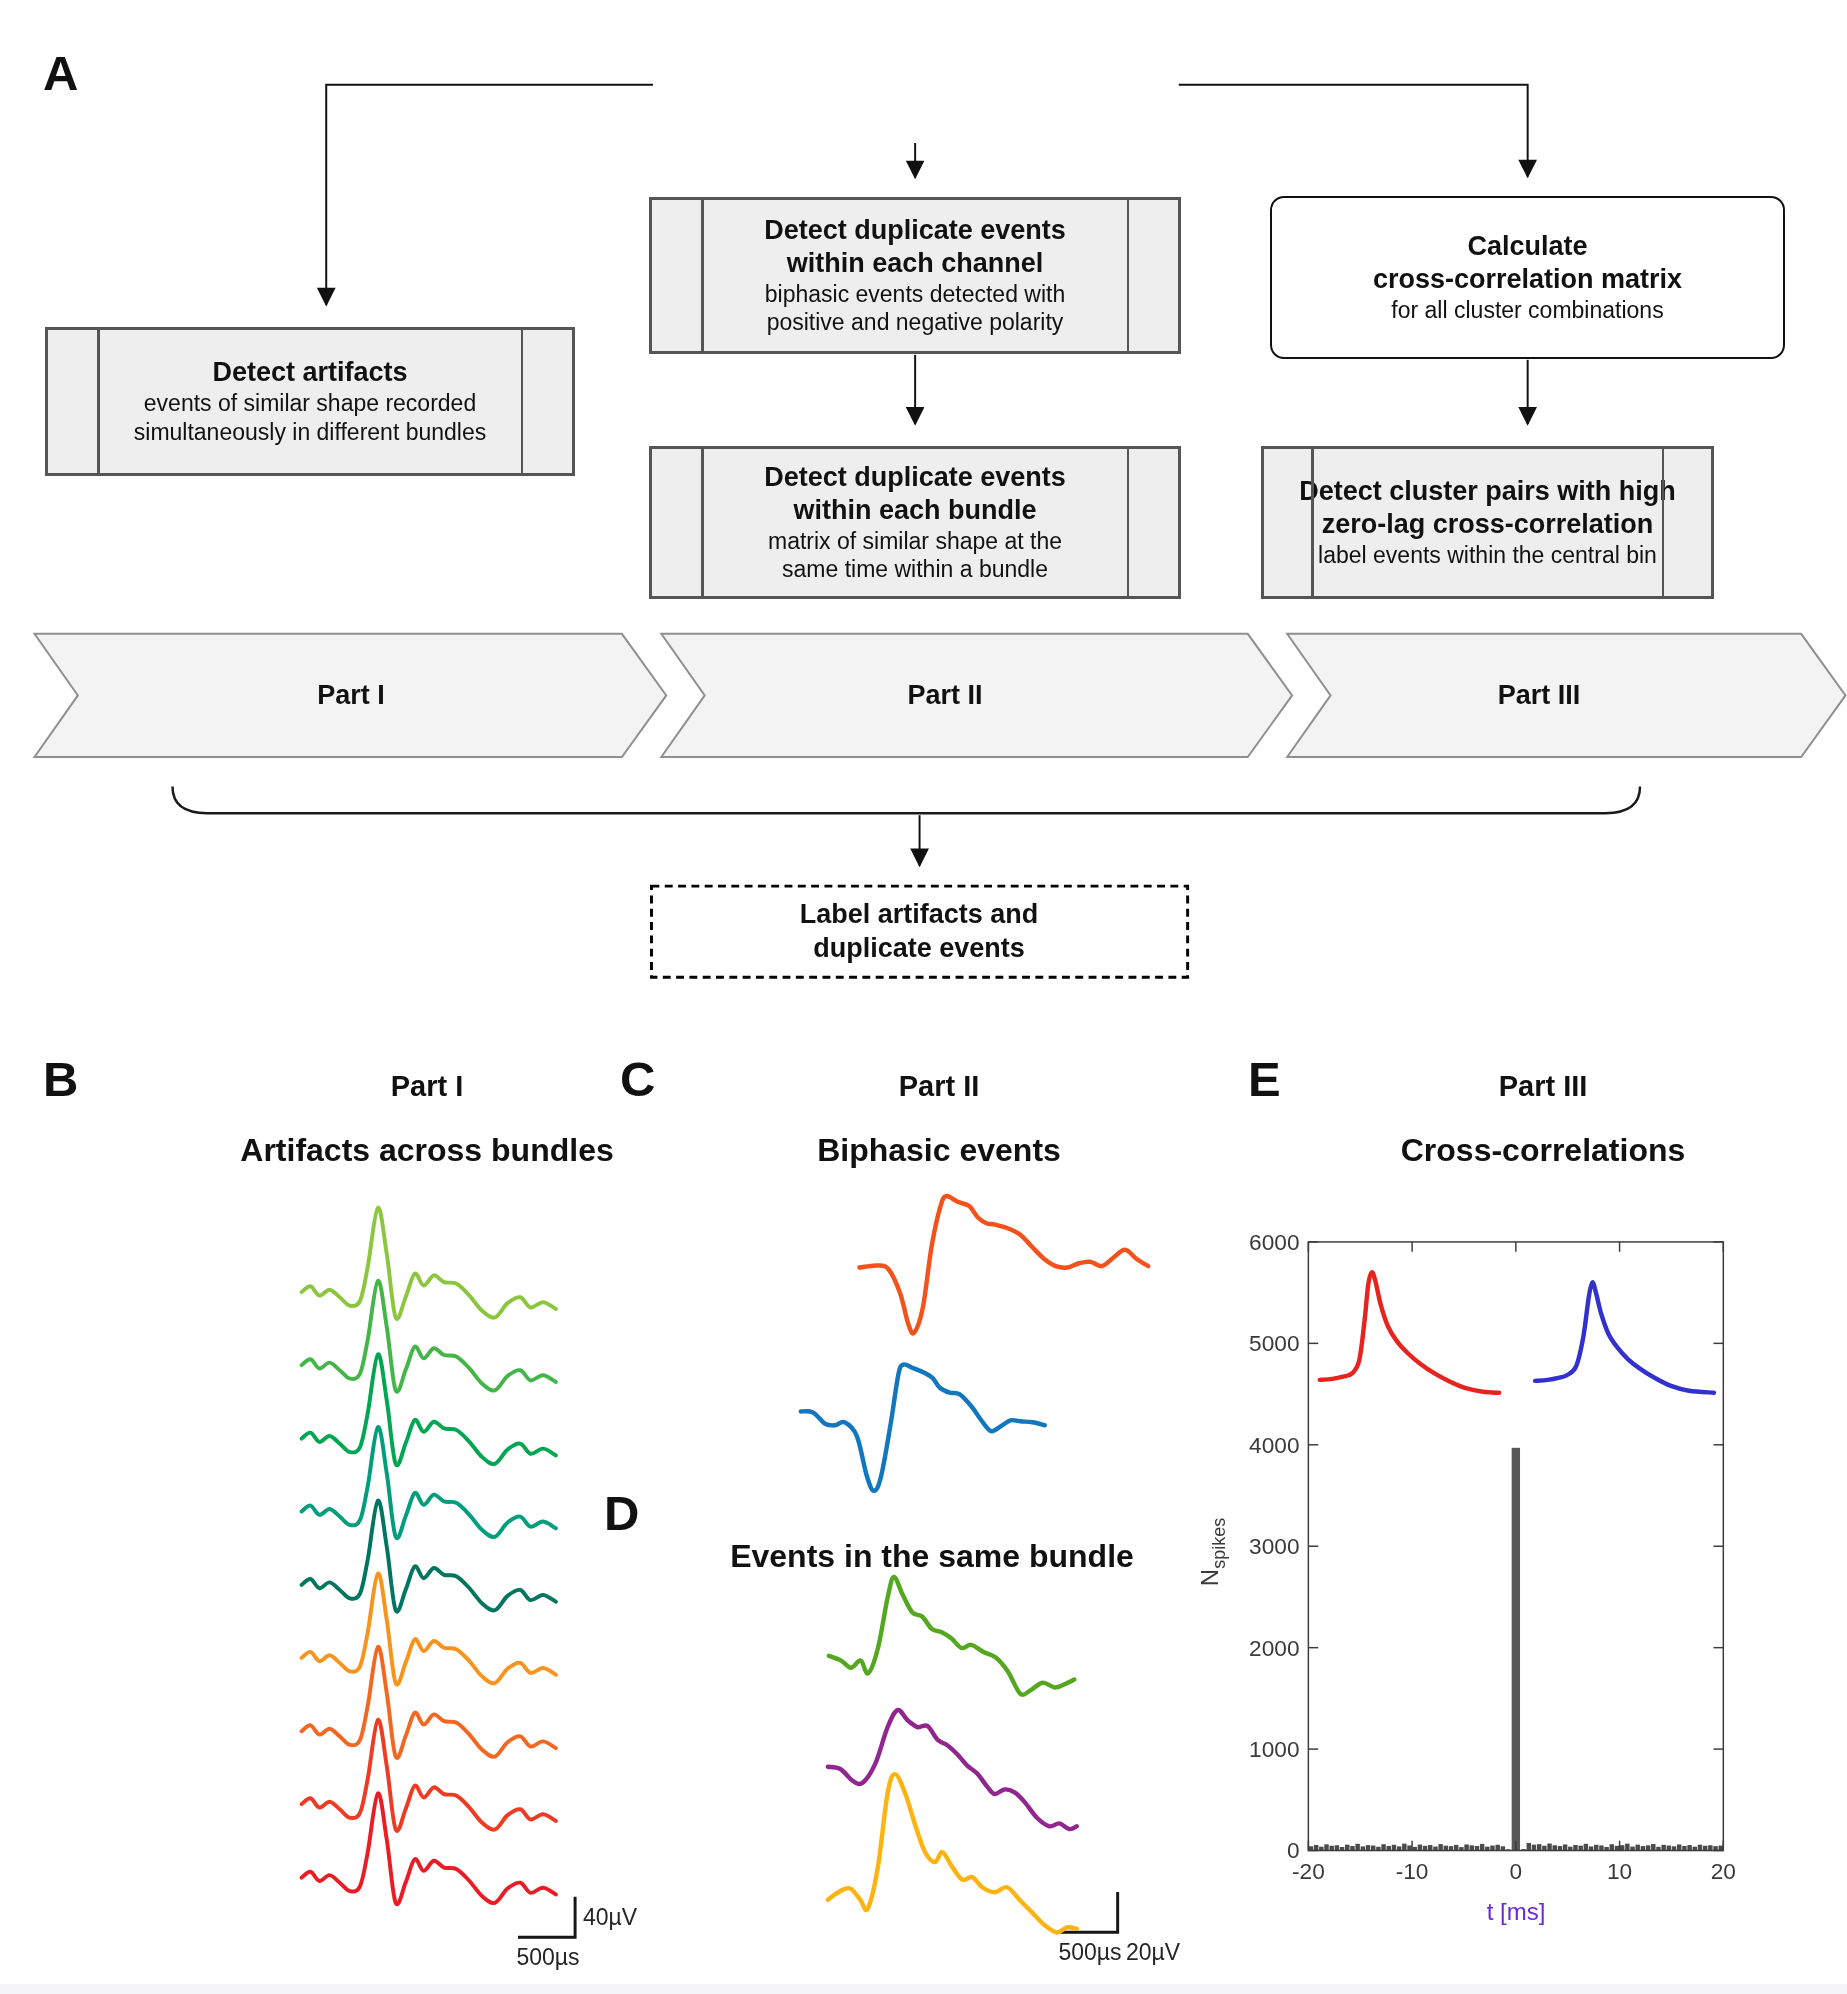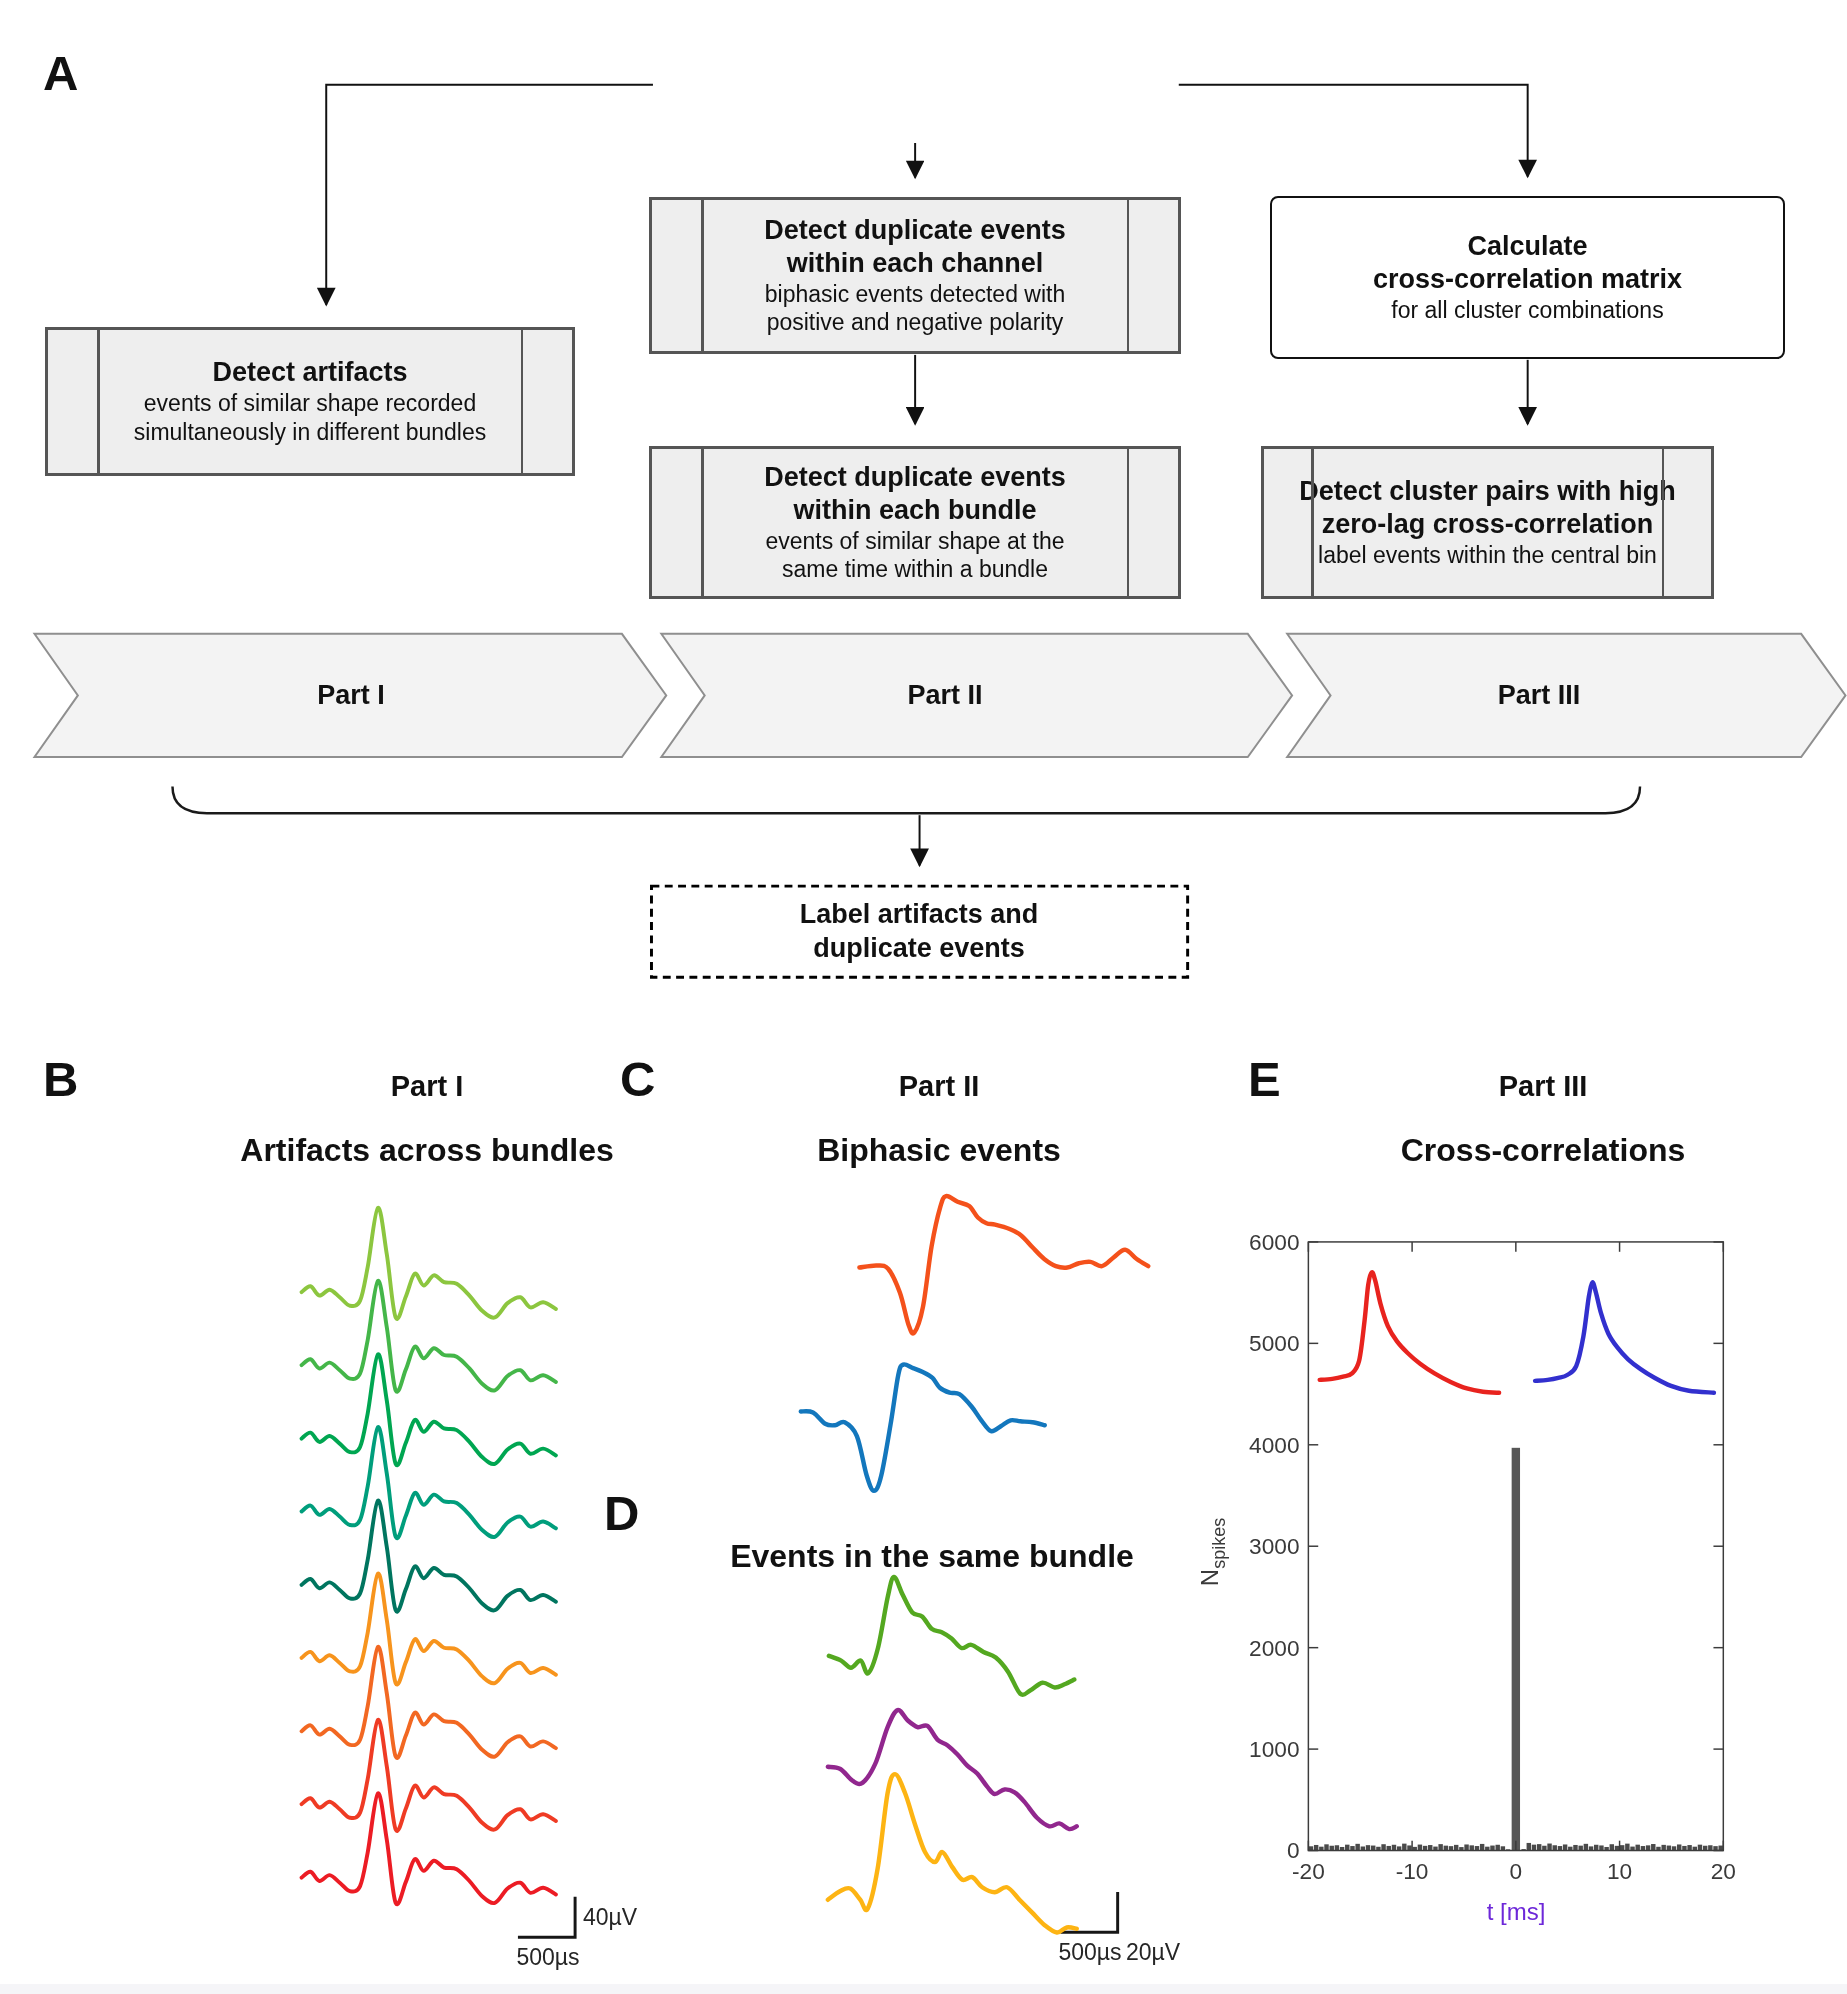--- a/index.html
+++ b/index.html
@@ -8,21 +8,21 @@
   .abs{position:absolute;}
   svg{position:absolute;left:0;top:0;}
   svg text{font-family:"Liberation Sans",sans-serif;}
   .tick{font-size:46px;fill:#3a3a3a;}
   .panel-label{font-size:49px;font-weight:bold;line-height:1;}
   .part-title{font-size:29px;font-weight:bold;transform:translateX(-50%);white-space:nowrap;}
   .panel-title{font-size:32px;font-weight:bold;transform:translateX(-50%);white-space:nowrap;}
   .pbox{display:flex;flex-direction:column;align-items:center;justify-content:center;text-align:center;box-sizing:border-box;}
   .graybox{background:#eeeeee;border:3px solid #555;}
   .inner-line{position:absolute;top:0;bottom:0;width:2.5px;background:#555;}
-  .roundbox{background:#ffffff;border:2.5px solid #111;border-radius:8px;}
+  .roundbox{background:#ffffff;border:2.5px solid #111;border-radius:14px;}
   .bt{font-size:27px;font-weight:bold;line-height:1.22;white-space:nowrap;}
   .bs{font-size:23px;line-height:1.25;white-space:nowrap;}
   .chevlabel{font-size:27px;font-weight:bold;transform:translateX(-50%);white-space:nowrap;}
   .scalelabel{font-size:23px;color:#262626;white-space:nowrap;text-align:center;}
   .dashtext{font-size:27px;font-weight:bold;line-height:1.25;}
   .e-ylabel{transform:translate(-50%,-50%) rotate(-90deg);font-size:24px;color:#3a3a3a;white-space:nowrap;}
   .e-ylabel .sub{font-size:18px;vertical-align:-7px;}
   .e-xlabel{font-size:24px;color:#6d28d9;transform:translateX(-50%);white-space:nowrap;}
   .bottom-strip{left:0;top:1984px;width:1847px;height:11px;background:#f5f5f8;}
 </style>
@@ -224,21 +224,21 @@
     <div class="bt">within each channel</div>
     <div class="bs">biphasic events detected with</div>
     <div class="bs">positive and negative polarity</div>
   </div>
 
   <div class="abs pbox graybox" style="left:649px;top:446px;width:532px;height:153px;">
     <span class="inner-line" style="left:49px;"></span>
     <span class="inner-line" style="right:49px;"></span>
     <div class="bt">Detect duplicate events</div>
     <div class="bt">within each bundle</div>
-    <div class="bs">events of similar shape at the</div>
+    <div class="bs">matrix of similar shape at the</div>
     <div class="bs">same time within a bundle</div>
   </div>
 
   <div class="abs pbox roundbox" style="left:1270px;top:196px;width:515px;height:163px;">
     <div class="bt">Calculate</div>
     <div class="bt">cross-correlation matrix</div>
     <div class="bs">for all cluster combinations</div>
   </div>
 
   <div class="abs pbox graybox" style="left:1261px;top:446px;width:453px;height:153px;">

